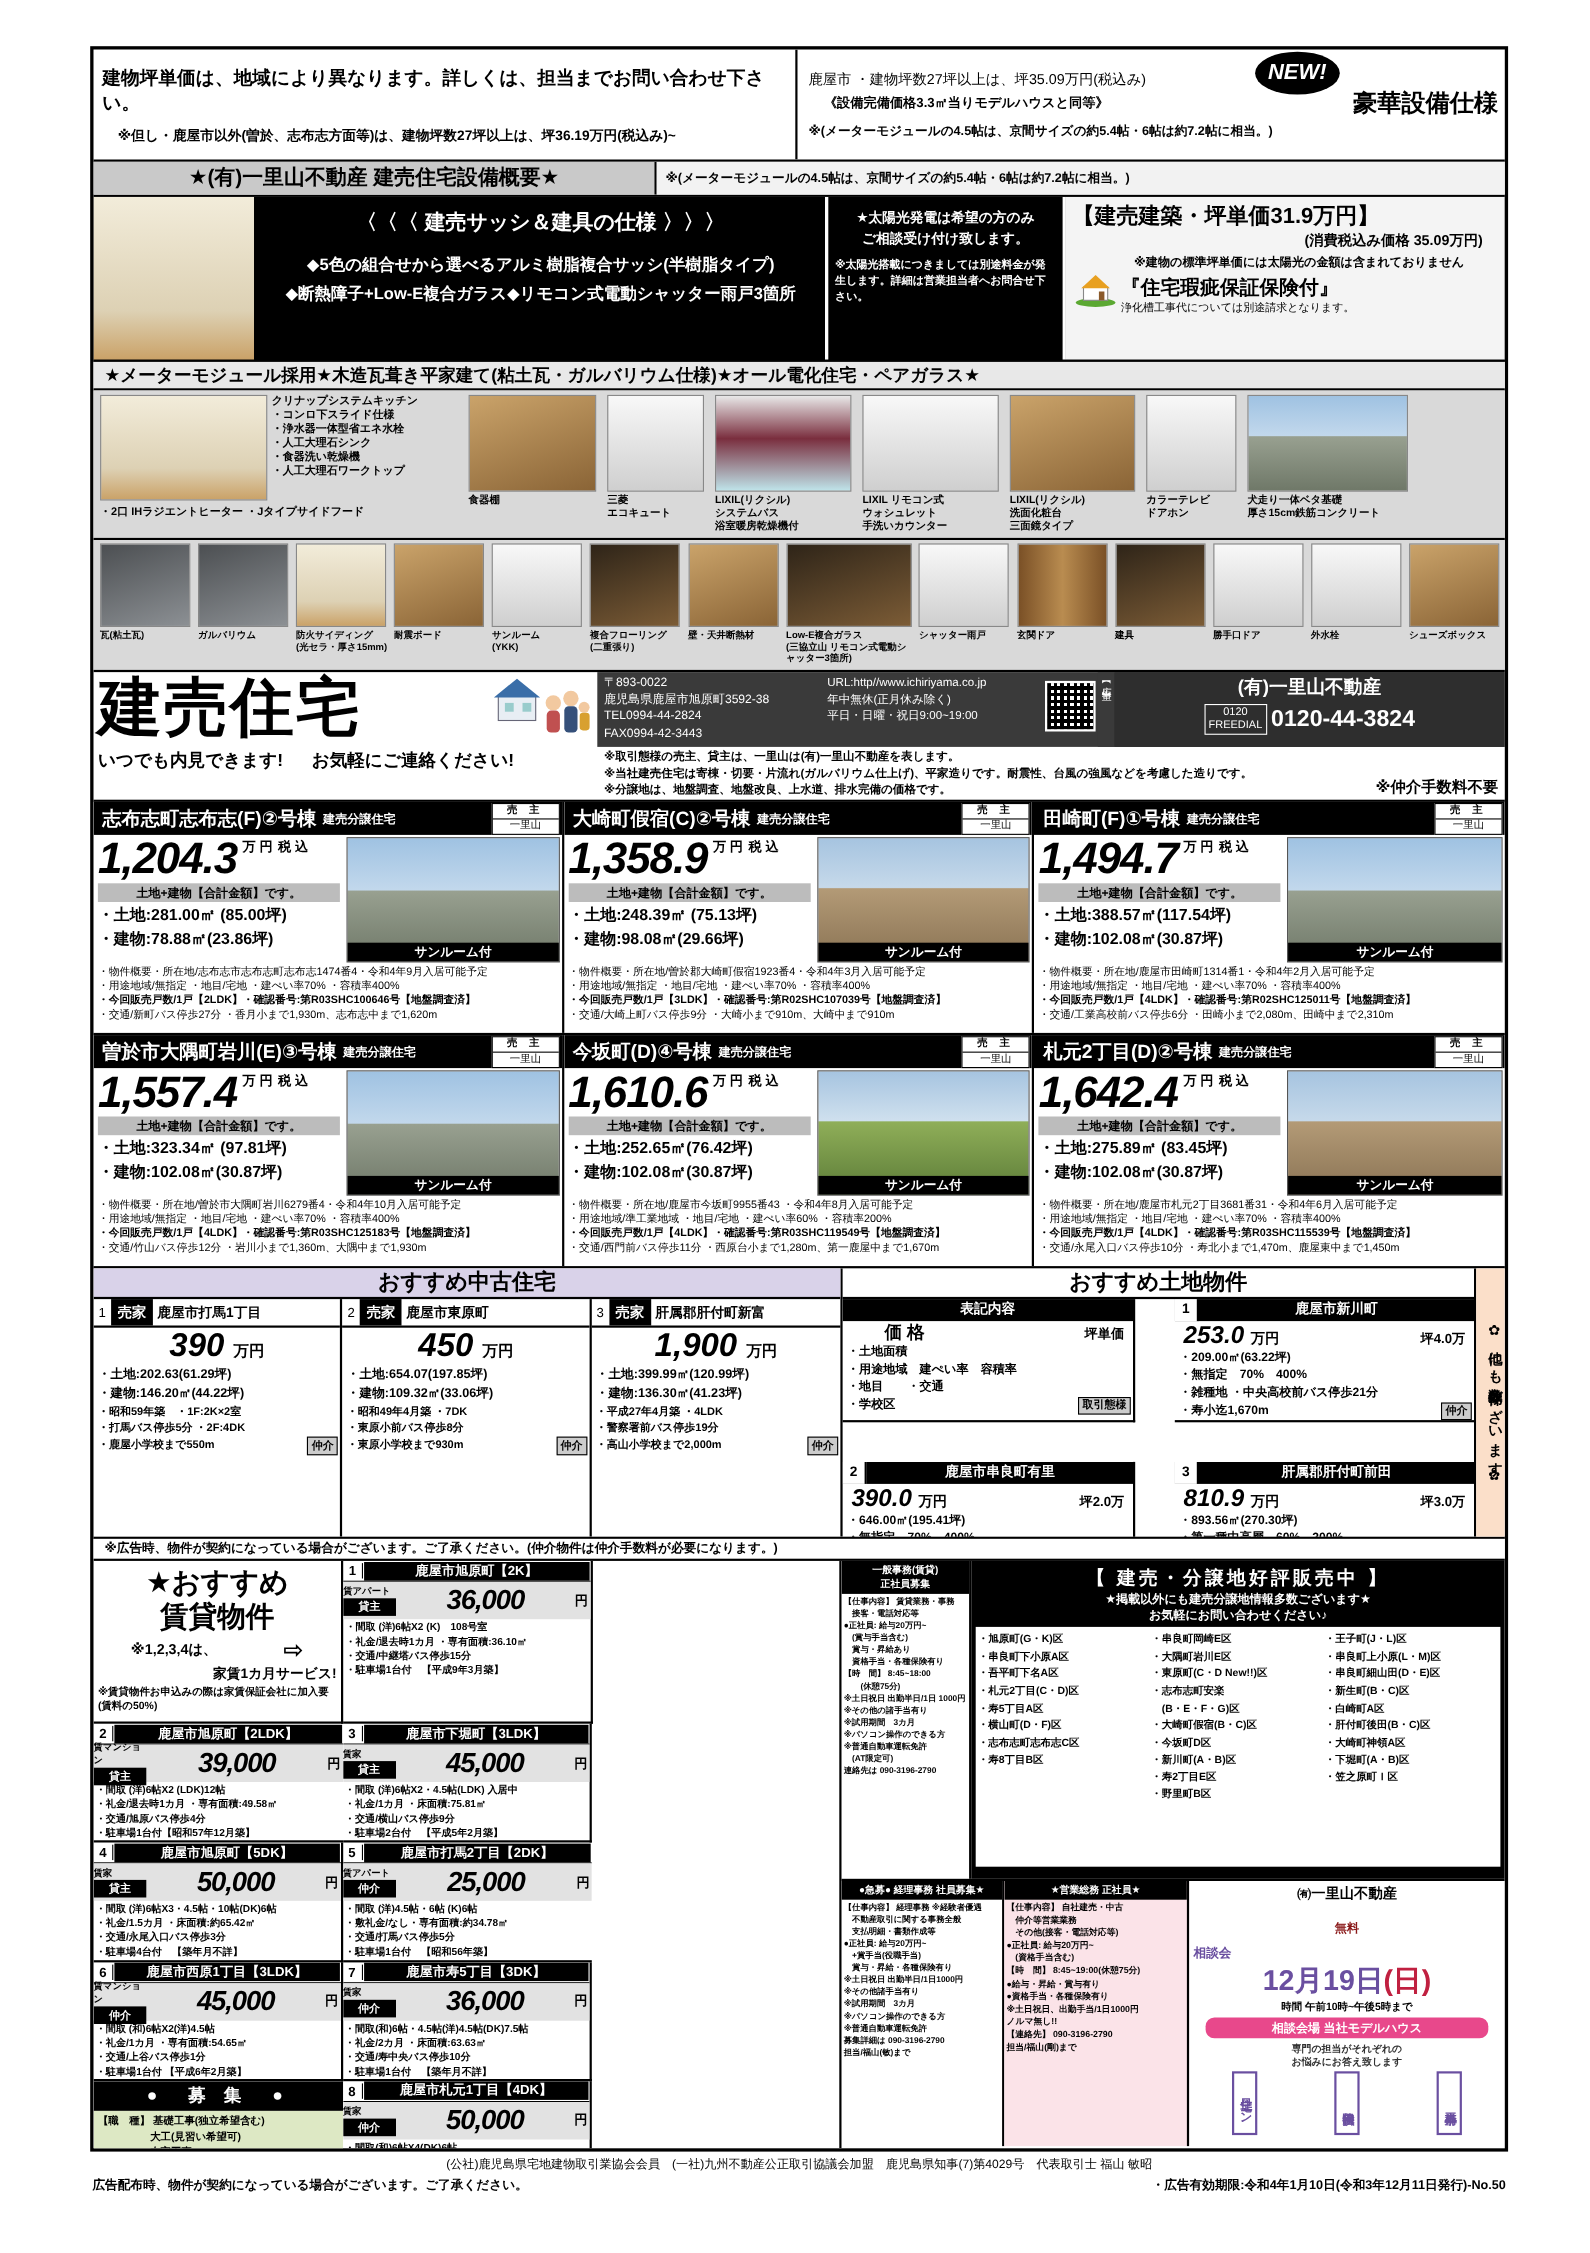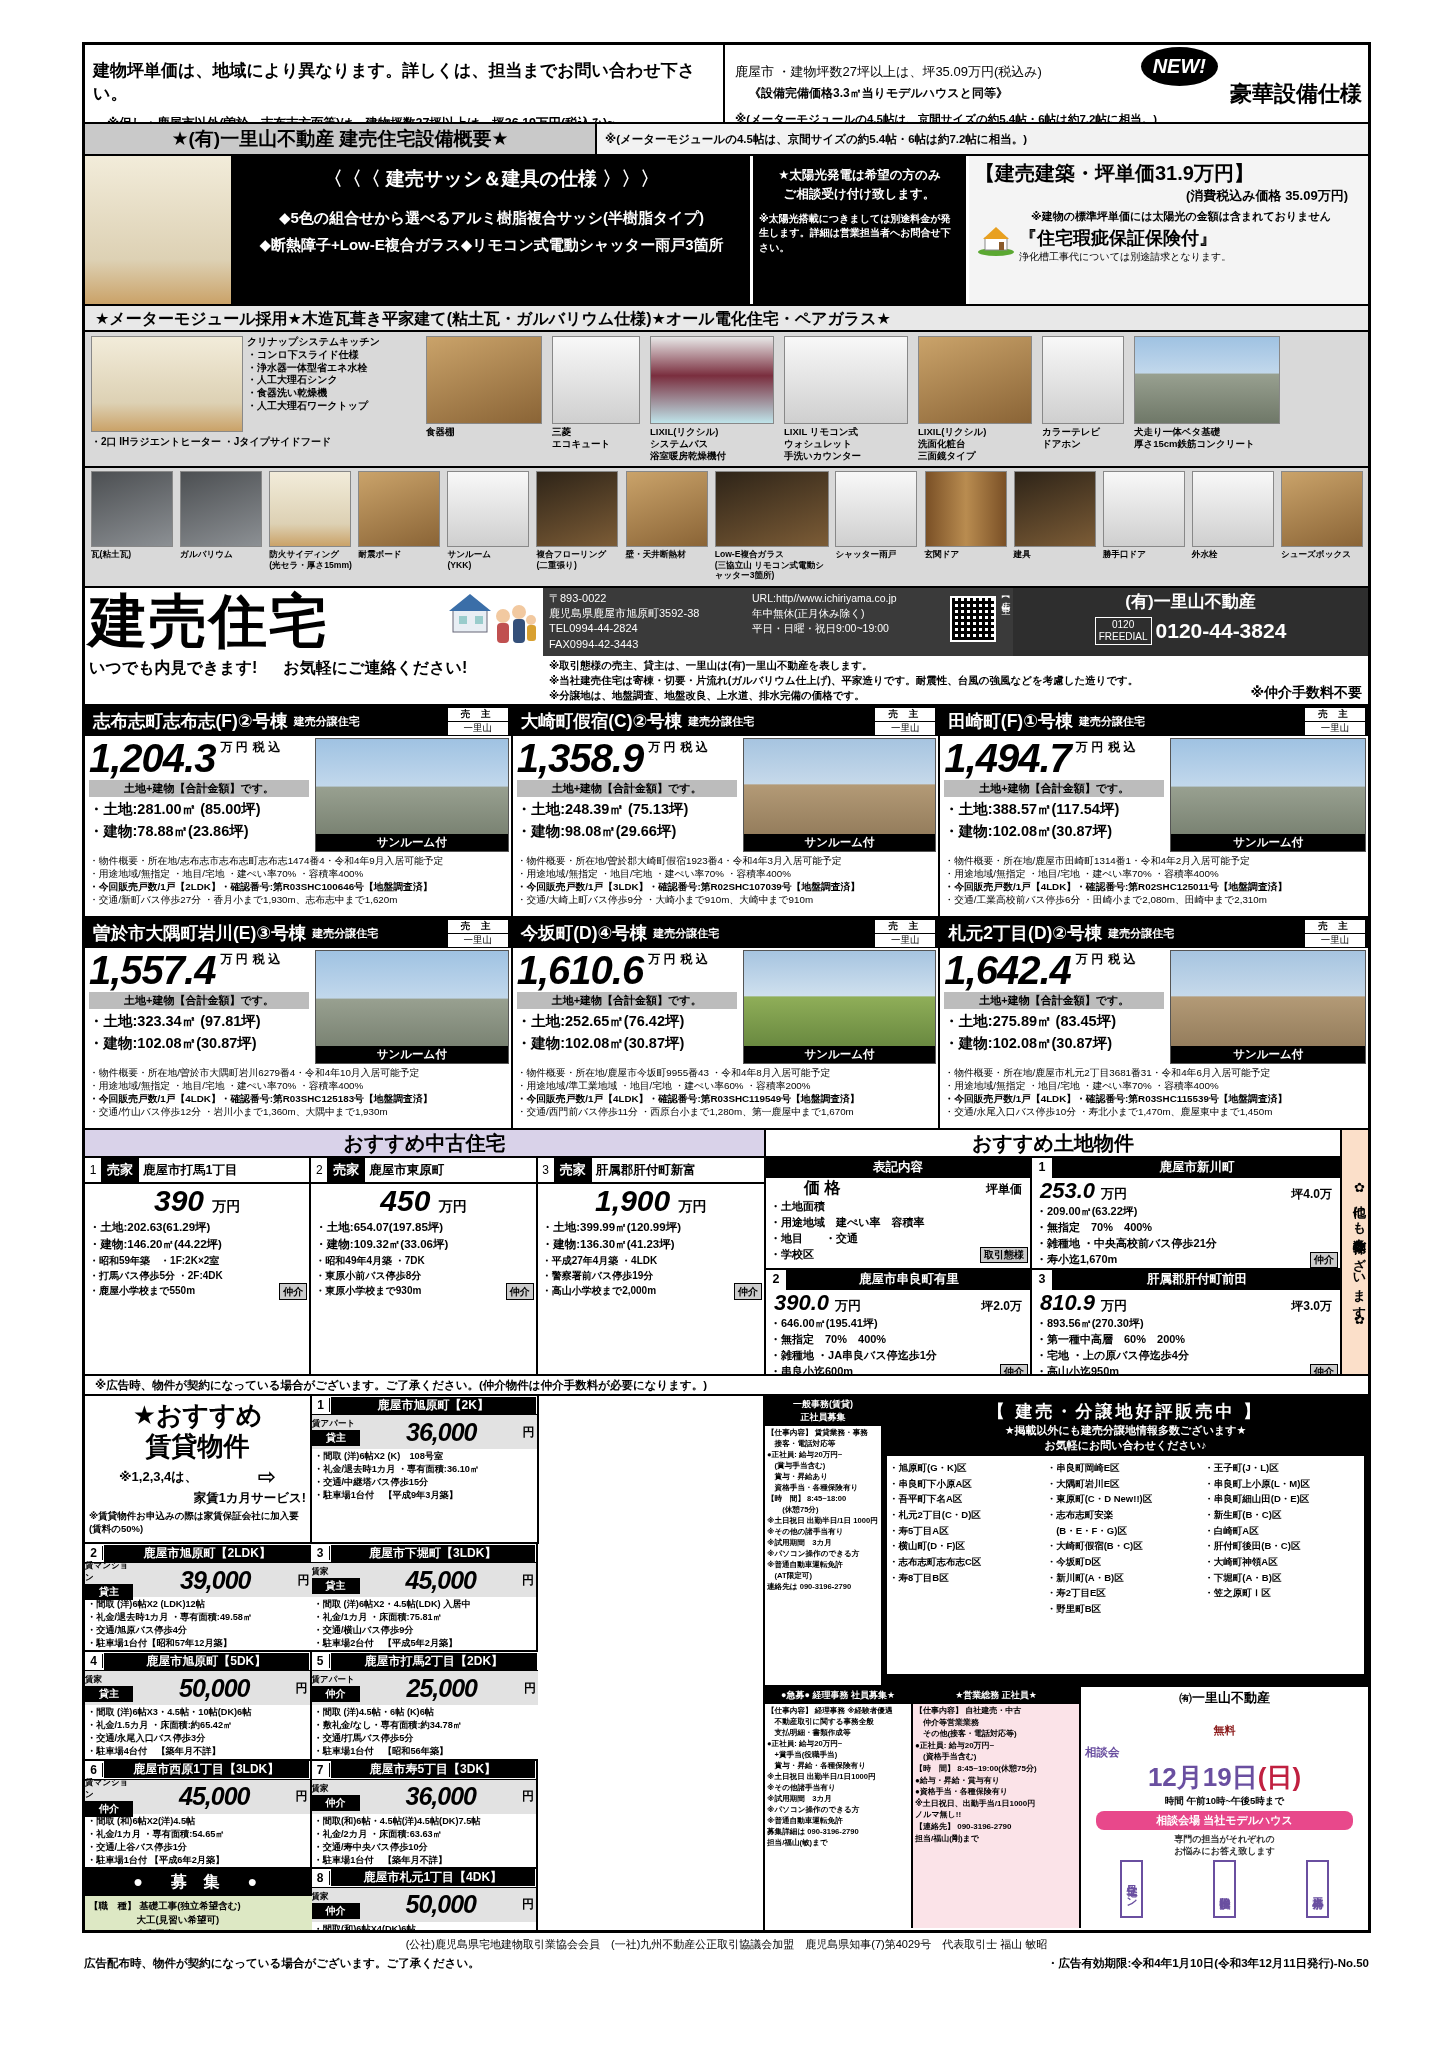--- a/index.html
+++ b/index.html
@@ -2,21 +2,21 @@
 <html lang="ja"><head>
 <meta charset="utf-8">
 <style>
 *{box-sizing:border-box;margin:0;padding:0;font-family:"Liberation Sans","DejaVu Sans",sans-serif;}
 body{width:1445px;height:2048px;background:#fff;overflow:hidden;}
 .page{width:1445px;height:2048px;padding:42px 74px 6px 82px;}
 .frame{width:1289px;border:3px solid #000;background:#fff;}
 .sec{border-bottom:2px solid #000;overflow:hidden;position:relative;}
 b,strong{font-weight:bold;}
 
-.hdr{display:flex;height:79px;}
+.hdr{display:flex;height:102px;}
 .hdr-l{width:640px;padding:14px 6px 4px 8px;}
 .h-big{font-size:17px;font-weight:bold;}
 .h-sub{font-size:12.5px;font-weight:bold;margin-top:10px;padding-left:14px;}
 .hdr-r{flex:1;position:relative;padding:18px 6px 2px 10px;}
 .h-r1{font-size:13px;font-weight:normal;}
 .h-r2{font-size:12px;font-weight:bold;margin:4px 0 10px 14px;}
 .h-r3{font-size:11.5px;font-weight:bold;}
 .newb{position:absolute;top:2px;right:150px;background:#000;color:#fff;font-size:20px;font-style:italic;font-weight:bold;border-radius:50%;padding:8px 12px;}
 .lux{position:absolute;top:34px;right:6px;font-size:22px;font-weight:bold;}
 .graybar{display:flex;height:32px;}
@@ -102,21 +102,21 @@
 .ubadge{background:#000;color:#fff;font-size:13px;font-weight:bold;padding:3px 6px;}
 .uloc{font-size:12.5px;font-weight:bold;margin-left:4px;}
 .uprice{text-align:center;font-weight:900;font-size:30px;font-style:italic;line-height:1.15;}
 .uprice i{font-style:normal;font-size:14px;font-weight:bold;}
 .uline{font-size:11.5px;font-weight:bold;padding-left:4px;line-height:1.5;}
 .usm{font-size:10px;font-weight:bold;padding-left:4px;line-height:1.5;}
 .ulast{display:flex;justify-content:space-between;padding-right:2px;}
 .chk{background:#ccc;border:1px solid #000;font-size:10px;font-weight:bold;padding:0 3px;}
 .land{width:576px;border-right:2px solid #000;display:flex;flex-direction:column;}
 .lhead{text-align:center;font-size:20px;font-weight:900;height:28px;line-height:26px;border-bottom:2px solid #000;}
-.lgrid{display:grid;grid-template-columns:266px 1fr;flex:1;}
+.lgrid{display:grid;grid-template-columns:266px 1fr;flex:1;gap:36px;}
 .lcell{border-right:2px solid #000;border-bottom:2px solid #000;overflow:hidden;}
 .lcell:nth-child(2n){border-right:none;}
 .lcell:nth-child(n+3){border-bottom:none;}
 .lg-h{background:#000;color:#fff;font-size:12.5px;font-weight:bold;height:20px;line-height:19px;text-align:center;display:flex;}
 .lg-h .lno{background:#fff;color:#000;width:22px;border-right:2px solid #000;}
 .lg-h .lloc{flex:1;}
 .lprice{display:flex;align-items:baseline;padding-left:8px;gap:6px;}
 .lnum{font-size:22px;font-weight:900;font-style:italic;}
 .lyen{font-size:13px;font-weight:bold;}
 .ltsu{font-size:12px;font-weight:bold;margin-left:auto;margin-right:8px;}

